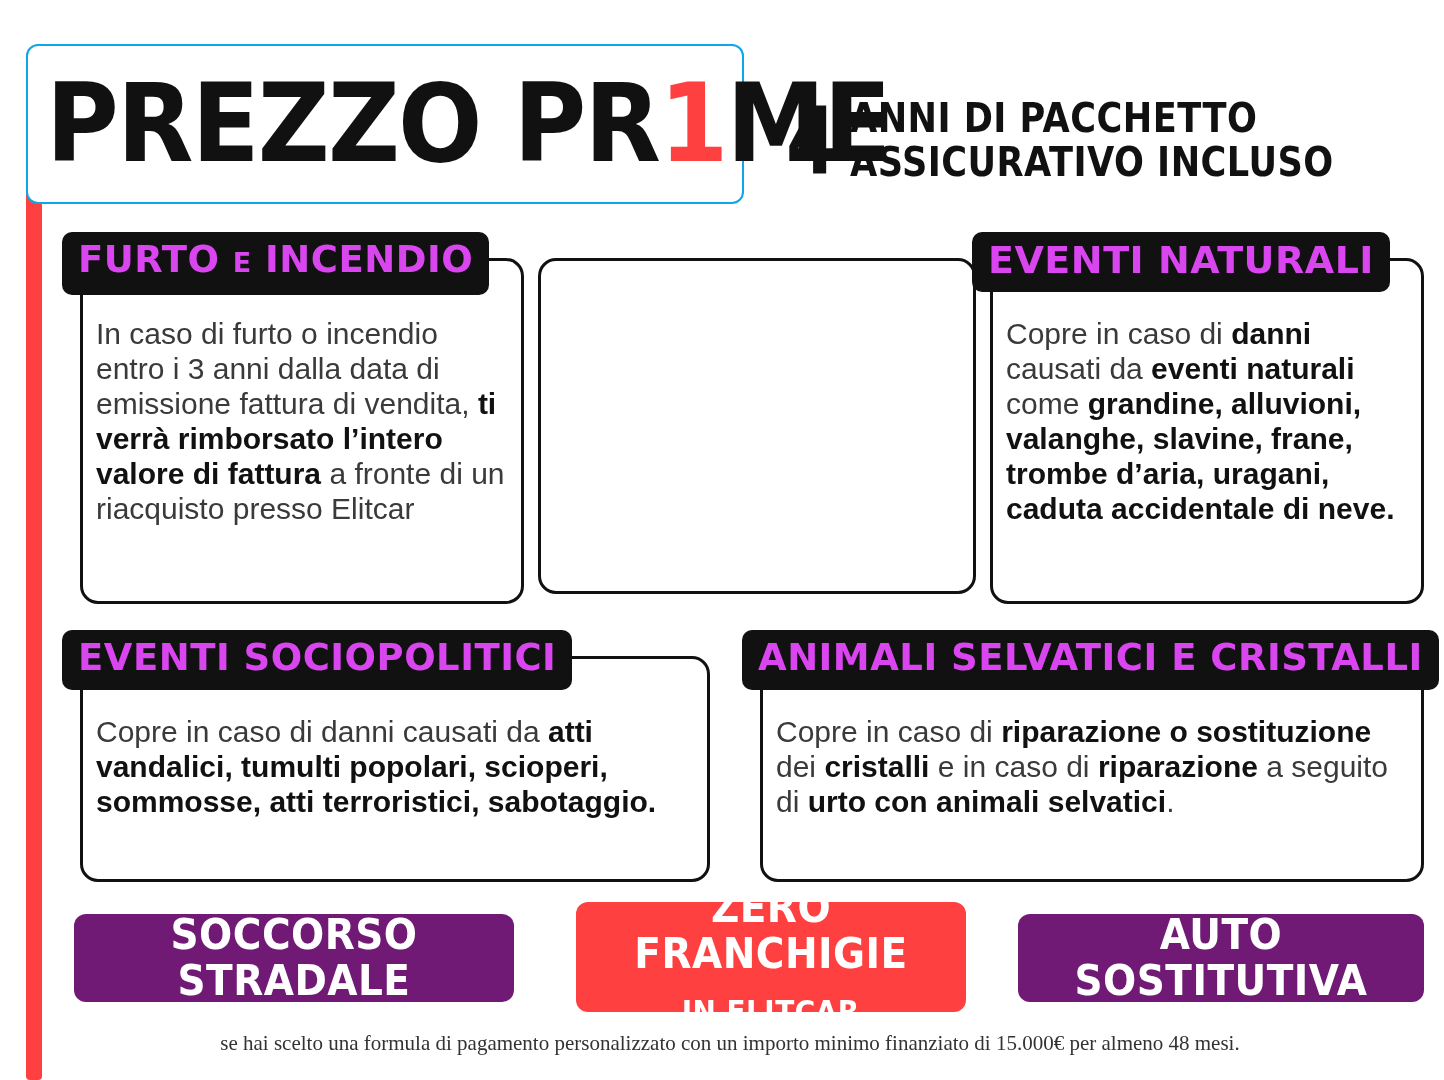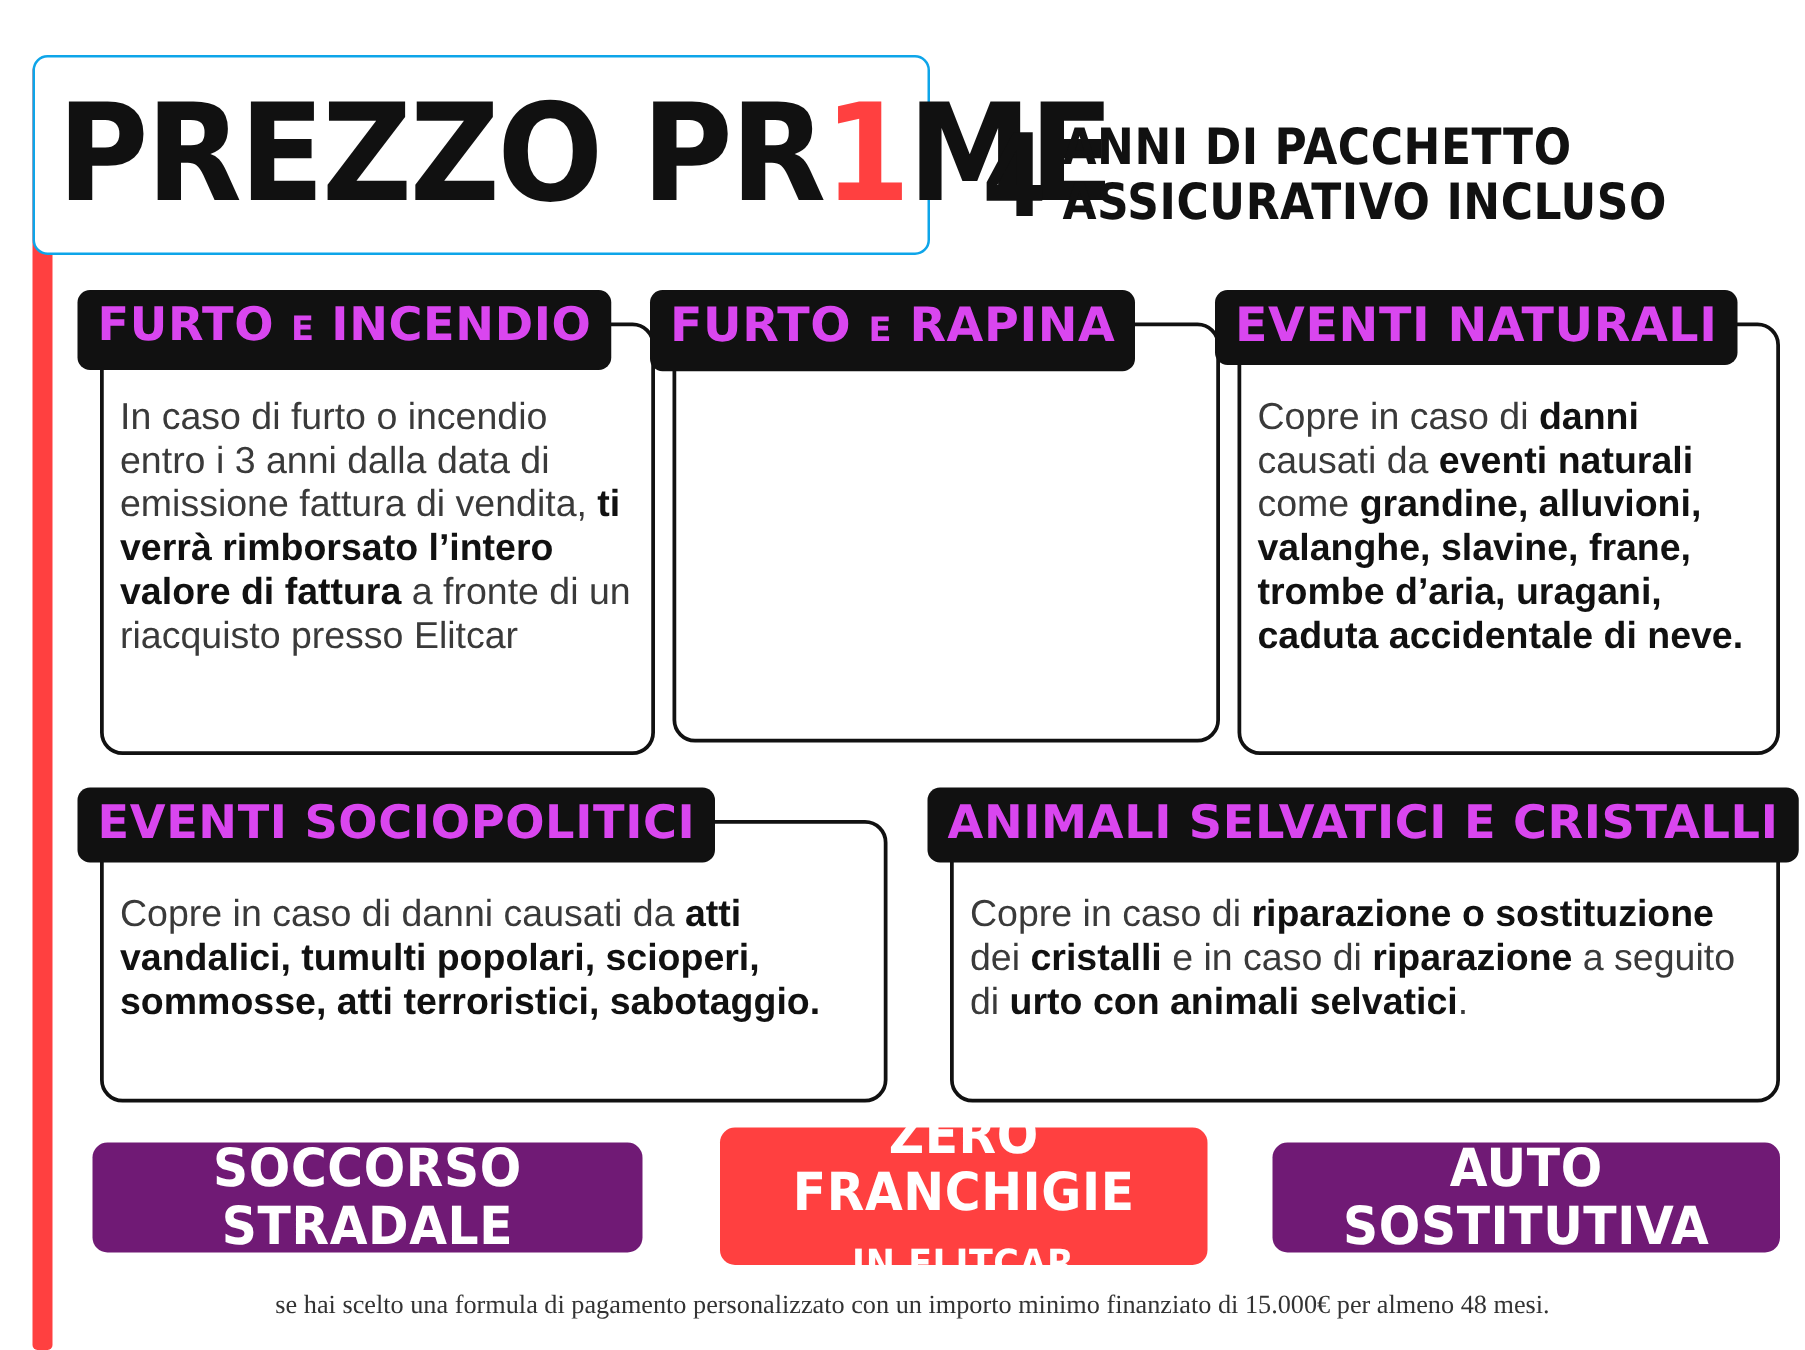--- a/index.html
+++ b/index.html
@@ -224,25 +224,20 @@
     <div class="card-header">
       <span>FURTO</span>
       <span class="small">E</span>
       <span>INCENDIO</span>
     </div>
     <div class="card-text">In caso di furto o incendio entro i 3 anni dalla data di emissione fattura di vendita, <b>ti verrà rimborsato l’intero valore di fattura</b> a fronte di un riacquisto presso Elitcar</div>
   </div>
 
   <div class="card" id="card-furto-rapina">
     <div class="card-body"></div>
-    <div class="card-header">
-      <span>FURTO</span>
-      <span class="small">E</span>
-      <span>RAPINA</span>
-    </div>
   </div>
 
   <div class="card" id="card-eventi-socio">
     <div class="card-body"></div>
     <div class="card-header">
       <span>EVENTI SOCIOPOLITICI</span>
     </div>
     <div class="card-text">Copre in caso di danni causati da <b>atti vandalici, tumulti popolari, scioperi, sommosse, atti terroristici, sabotaggio.</b></div>
   </div>
 

